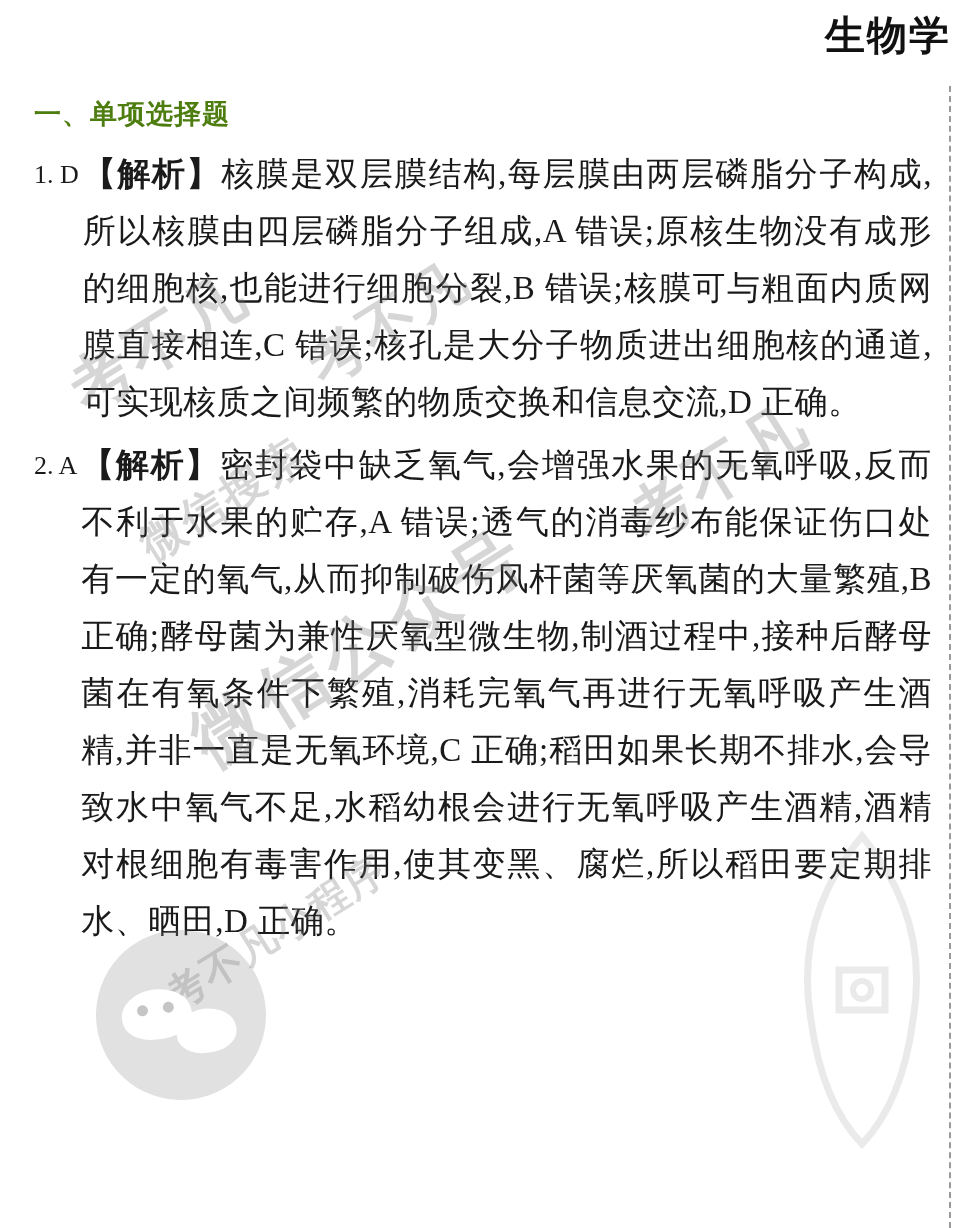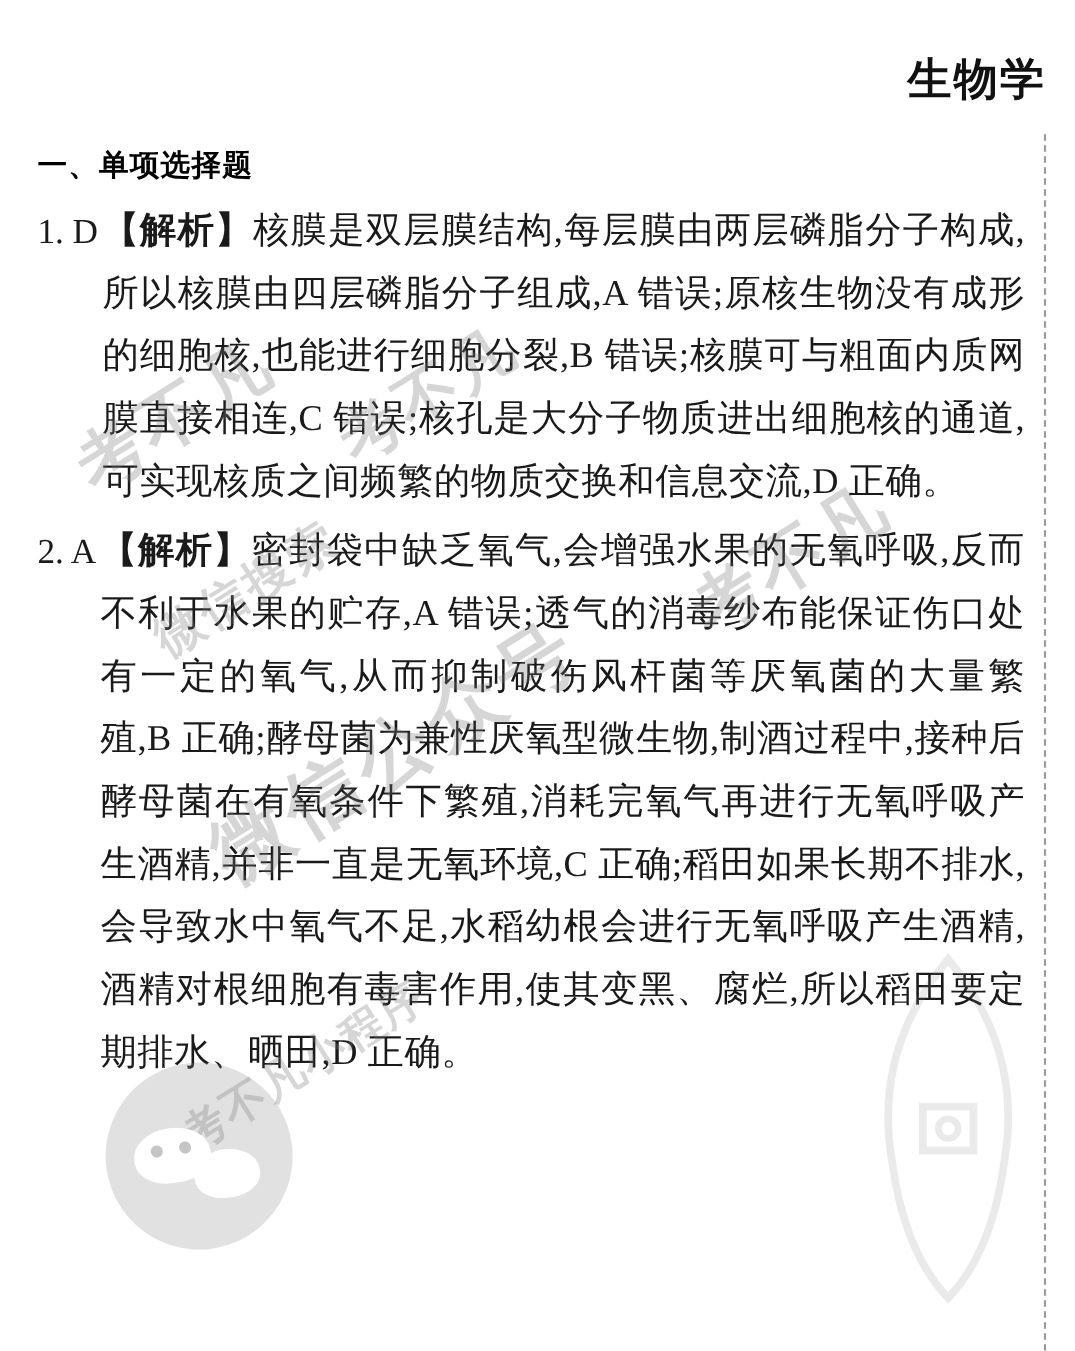--- a/index.html
+++ b/index.html
@@ -12,21 +12,20 @@
     height: 1228px;
     position: relative;
     overflow: hidden;
     font-family: "Liberation Serif", "DejaVu Serif", serif;
     color: #1a1a1a;
   }
 
   .page {
     position: absolute;
     inset: 0;
-    margin-top: 36px;
   }
 
   
   .subject-title {
     position: absolute;
     top: 8px;
     right: 26px;
     font-size: 40px;
     font-weight: bold;
     letter-spacing: 2px;
@@ -50,32 +49,32 @@
     top: 96px;
     left: 34px;
     width: 898px;
   }
 
   .section-heading {
     font-size: 27px;
     font-weight: bold;
     letter-spacing: 1px;
     margin: 0 0 14px 0;
-    color: #000000;
+    color: #4d7c0f;
   }
 
   .qa-item {
     display: flex;
     align-items: flex-start;
     margin-bottom: 6px;
   }
 
   .qa-label {
     flex: 0 0 auto;
-    font-size: 32px;
+    font-size: 26px;
     line-height: 57px;
     white-space: nowrap;
     padding-right: 4px;
   }
 
   .qa-body {
     flex: 1 1 auto;
     font-size: 33px;
     line-height: 57px;
     text-align: justify;

